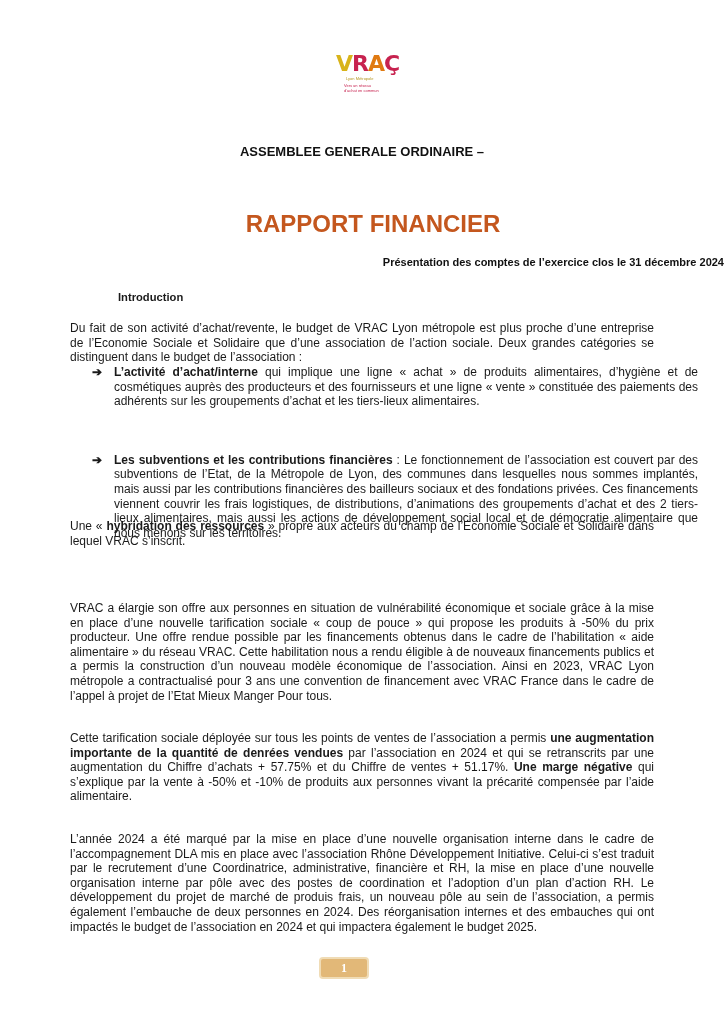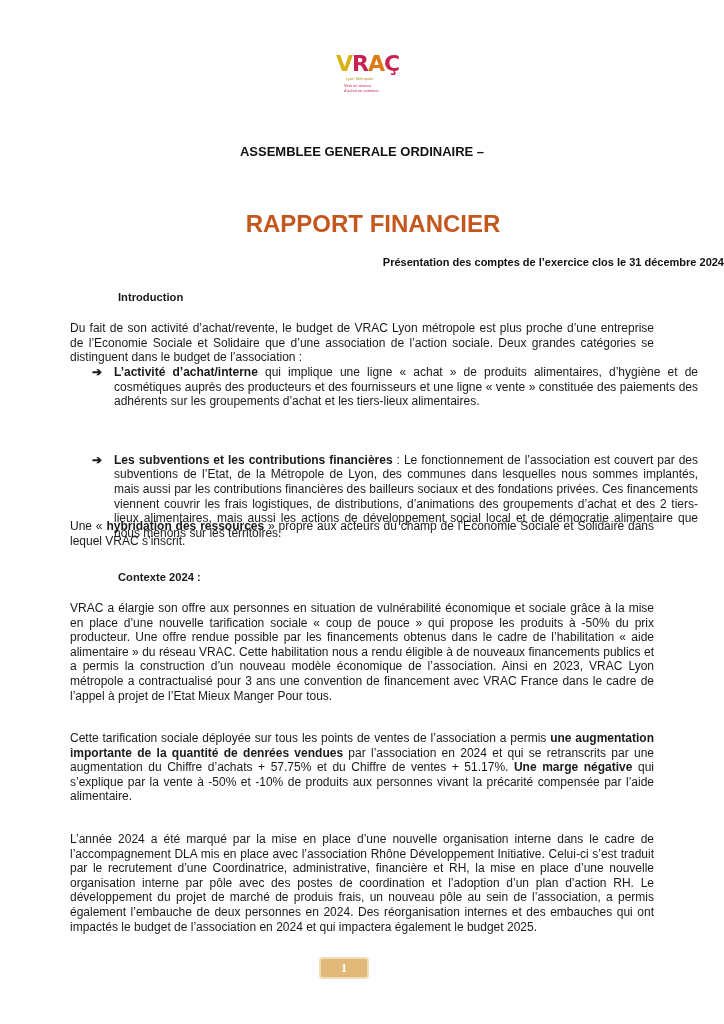--- a/index.html
+++ b/index.html
@@ -53,21 +53,20 @@
   </div>
 
   <div class="body-text justify bullet" style="top:409px;">
     <span class="arrow">➔</span><b>Les subventions et les contributions financières</b><span> : Le fonctionnement de l’association est couvert par des subventions de l’Etat, de la Métropole de Lyon, des communes dans lesquelles nous sommes implantés, mais aussi par les contributions financières des bailleurs sociaux et des fondations privées. Ces financements viennent couvrir les frais logistiques, de distributions, d’animations des groupements d’achat et des 2 tiers-lieux alimentaires, mais aussi les actions de développement social local et de démocratie alimentaire que nous menons sur les territoires.</span>
   </div>
 
   <div class="body-text justify" style="top:519px;">
     <span>Une « </span><b>hybridation des ressources</b><span> » propre aux acteurs du champ de l’Economie Sociale et Solidaire dans lequel VRAC s’inscrit.</span>
   </div>
 
-  <div class="body-text h" style="top:570px;">Contexte 2024 :</div>
 
   <div class="body-text justify" style="top:601px;">VRAC a élargie son offre aux personnes en situation de vulnérabilité économique et sociale grâce à la mise en place d’une nouvelle tarification sociale « coup de pouce » qui propose les produits à -50% du prix producteur. Une offre rendue possible par les financements obtenus dans le cadre de l’habilitation « aide alimentaire » du réseau VRAC. Cette habilitation nous a rendu éligible à de nouveaux financements publics et a permis la construction d’un nouveau modèle économique de l’association. Ainsi en 2023, VRAC Lyon métropole a contractualisé pour 3 ans une convention de financement avec VRAC France dans le cadre de l’appel à projet de l’Etat Mieux Manger Pour tous.</div>
 
   <div class="body-text justify" style="top:731px;">
     <span>Cette tarification sociale déployée sur tous les points de ventes de l’association a permis </span><b>une augmentation importante de la quantité de denrées vendues</b><span> par l’association en 2024 et qui se retranscrits par une augmentation du Chiffre d’achats + 57.75% et du Chiffre de ventes + 51.17%. </span><b>Une marge négative</b><span> qui s’explique par la vente à -50% et -10% de produits aux personnes vivant la précarité compensée par l’aide alimentaire.</span>
   </div>
 
   <div class="body-text justify" style="top:832px;">L’année 2024 a été marqué par la mise en place d’une nouvelle organisation interne dans le cadre de l’accompagnement DLA mis en place avec l’association Rhône Développement Initiative. Celui-ci s’est traduit par le recrutement d’une Coordinatrice, administrative, financière et RH, la mise en place d’une nouvelle organisation interne par pôle avec des postes de coordination et l’adoption d’un plan d’action RH. Le développement du projet de marché de produis frais, un nouveau pôle au sein de l’association, a permis également l’embauche de deux personnes en 2024. Des réorganisation internes et des embauches qui ont impactés le budget de l’association en 2024 et qui impactera également le budget 2025.</div>
 
   <div class="pagenum">1</div>

